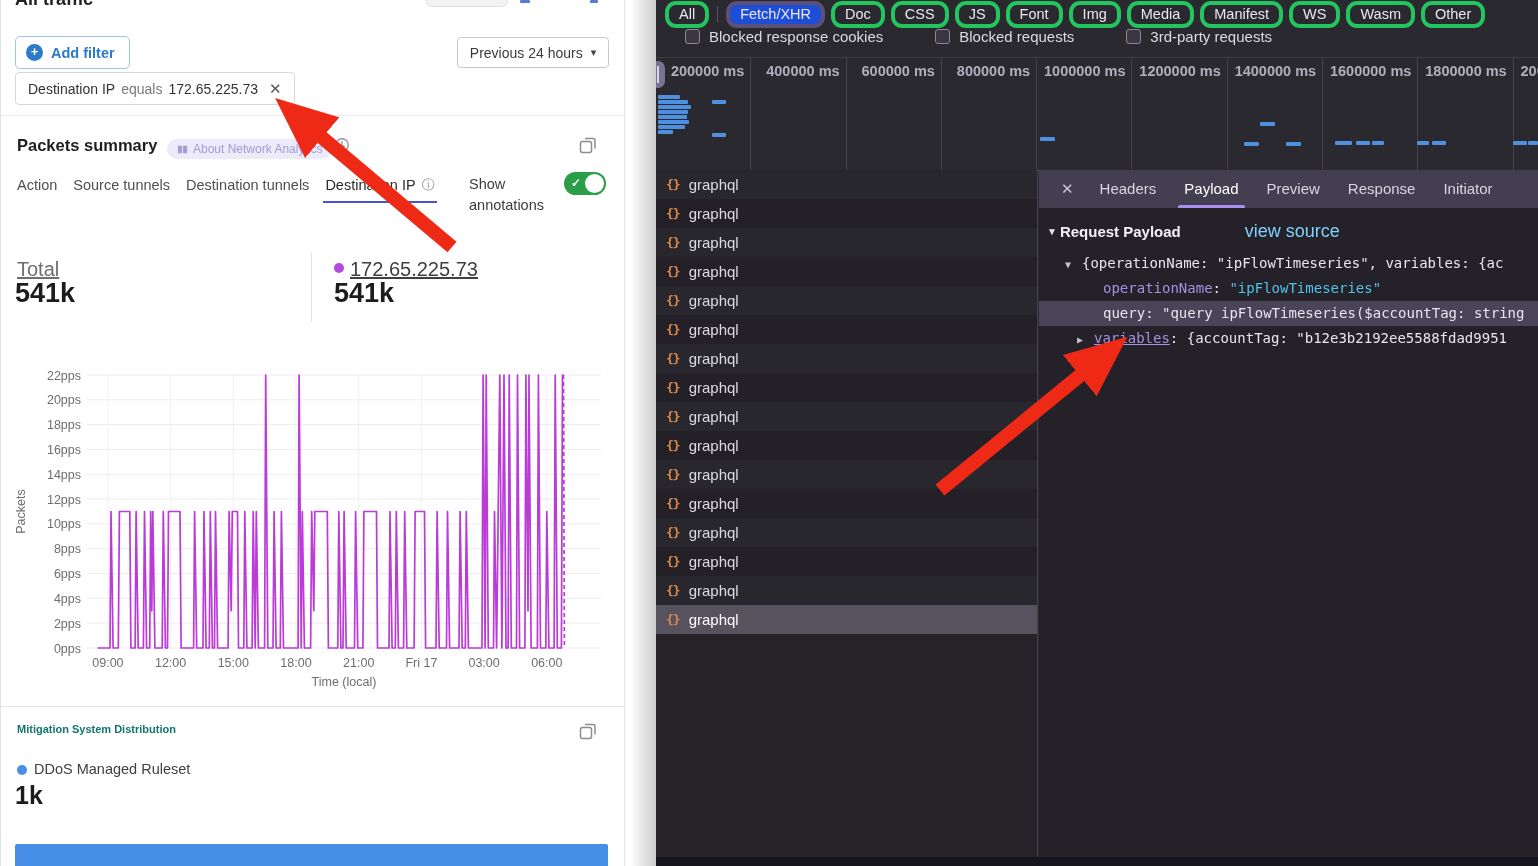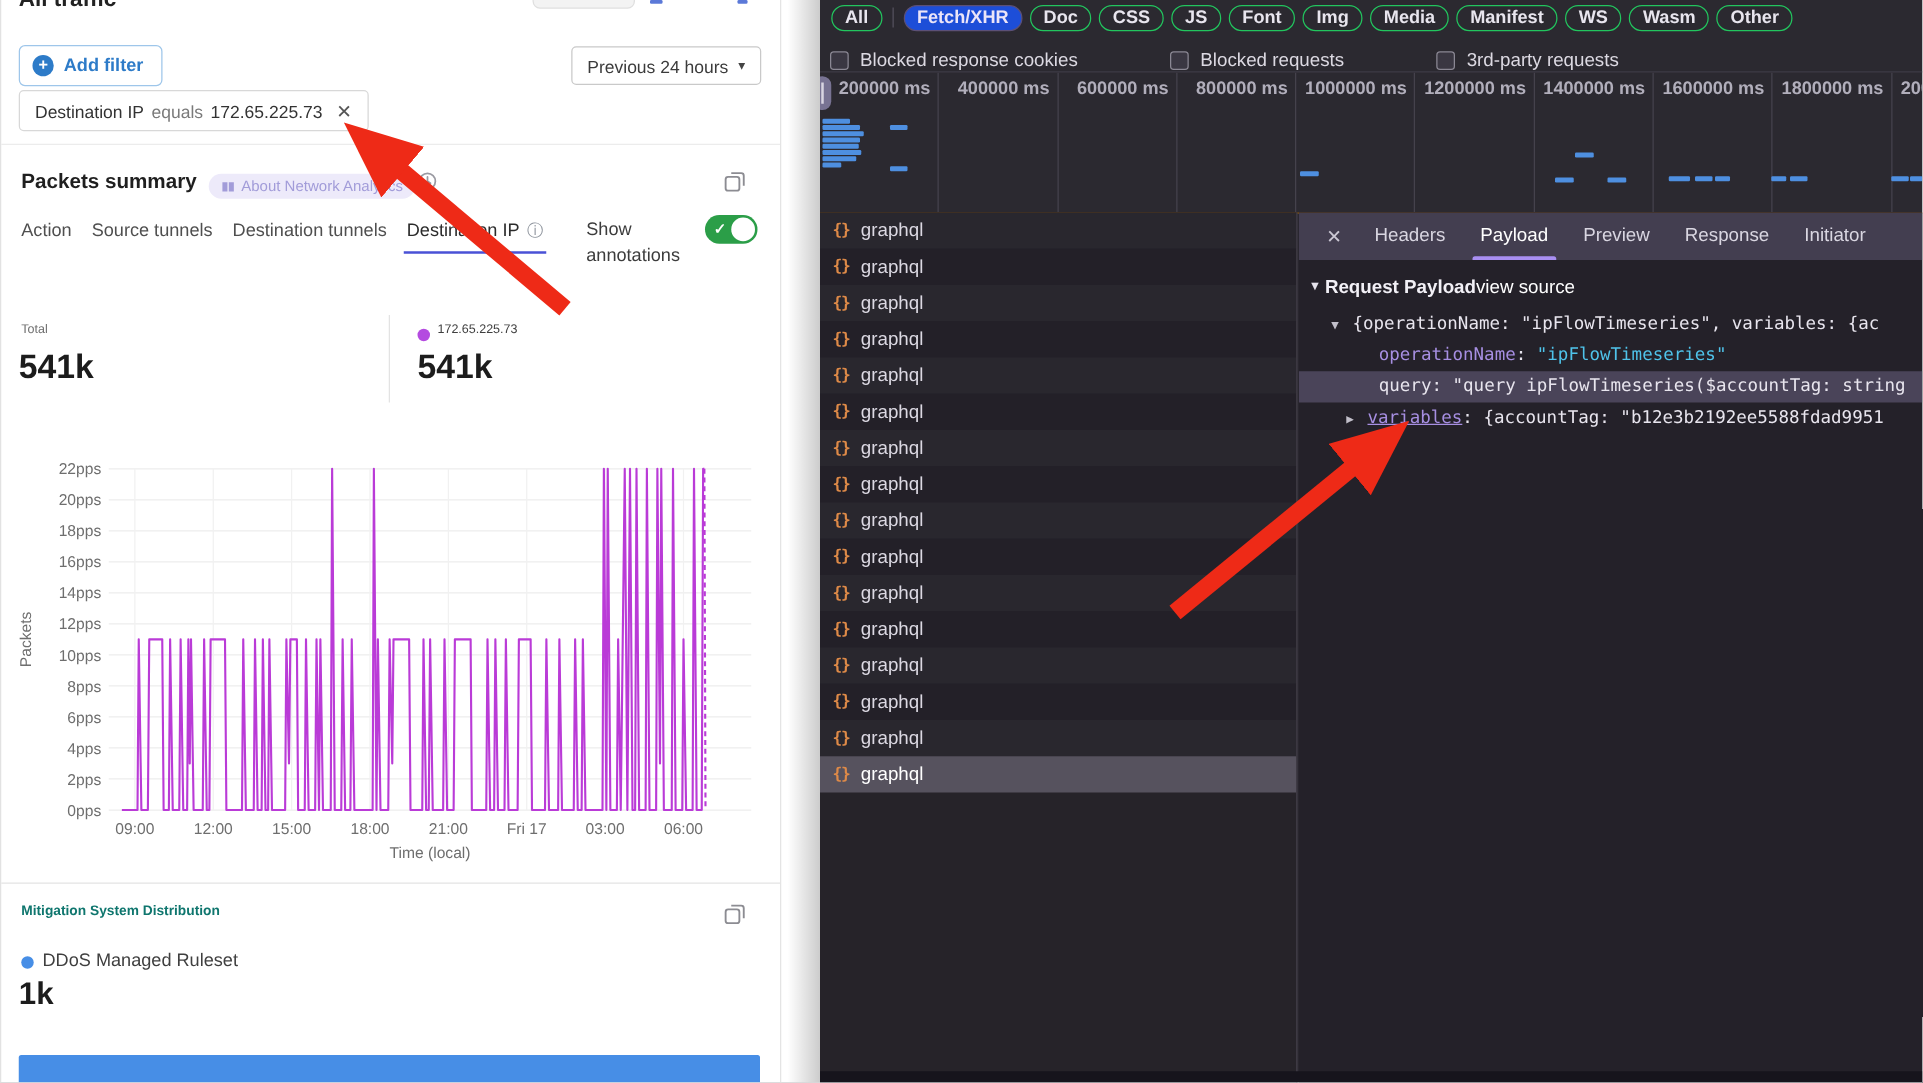--- a/index.html
+++ b/index.html
@@ -34,42 +34,42 @@
   .tabrow{position:absolute;left:16px;display:flex;gap:16px;font-size:14.5px;color:#4f4f4f;}
   #tabrow1{top:176px;} #tabrow2{top:210px;}
   .tab{position:relative;padding-bottom:9px;display:flex;gap:6px;align-items:center;cursor:pointer;white-space:nowrap;}
   .tab.active{color:#2b2b2b;}
   .tab.active::after{content:"";position:absolute;left:-2px;right:-2px;bottom:0;height:2.5px;background:#4a51d6;}
   .tab .info{color:#8d939c;font-size:13px;}
   #show-ann{position:absolute;left:468px;top:174px;width:100px;font-size:14.5px;color:#3c3c3c;line-height:21px;}
   #toggle{position:absolute;left:563px;top:172px;width:42px;height:23px;border-radius:12px;background:#2b9e48;cursor:pointer;}
   #toggle .chk{position:absolute;left:7px;top:4px;color:#fff;font-size:12px;font-weight:700;}
   #toggle .knob{position:absolute;right:2px;top:2px;width:19px;height:19px;border-radius:50%;background:#fff;}
-  .stat-label{position:absolute;font-size:10px;color:#6e6e6e;}
+  .stat-label{position:absolute;font-size:20px;color:#6e6e6e;text-decoration:underline;}
   .stat-value{position:absolute;font-size:27px;font-weight:700;color:#1c1c1c;}
   #stat1-label{left:16px;top:258px;} #stat1-value{left:14px;top:278px;}
   #stat-div{position:absolute;left:310px;top:252px;width:1px;height:70px;background:#e3e3e3;}
   #stat2-dot{position:absolute;left:333px;top:263px;width:10px;height:10px;border-radius:50%;background:#b44ae0;}
   #stat2-label{left:349px;top:258px;color:#3f3f3f;}
   #stat2-value{left:333px;top:278px;}
   #chart-wrap{position:absolute;left:0;top:355px;width:624px;height:350px;}
   text.ax{font-family:"Liberation Sans",sans-serif;font-size:12.5px;fill:#6e6e6e;}
   #mit-title{position:absolute;left:16px;top:723px;font-size:11px;font-weight:700;color:#0f766e;}
   #mit-dot{position:absolute;left:16px;top:765px;width:10px;height:10px;border-radius:50%;background:#478ee6;}
   #mit-legend{position:absolute;left:33px;top:761px;font-size:14.5px;color:#3f3f3f;}
   #mit-value{position:absolute;left:14px;top:781px;font-size:25px;font-weight:700;color:#1c1c1c;}
   #mit-bar{position:absolute;left:14px;top:844px;width:593px;height:22px;background:#478ee6;border-radius:2px 2px 0 0;}
 
   
   #dt{position:absolute;left:656px;top:0;width:882px;height:866px;background:#2b2930;color:#d9d6e0;font-size:15px;}
   #dt-row1{position:absolute;left:0;top:0;width:100%;height:28px;display:flex;align-items:center;gap:6px;padding-left:9px;box-sizing:border-box;overflow:hidden;}
-  .pill{border:1px solid #22c55e;border-radius:11px;padding:1.5px 10px;font-size:14.5px;color:#e8e5ee;font-weight:700;white-space:nowrap;cursor:pointer;}
+  .pill{border:4px solid #22c55e;border-radius:11px;padding:1.5px 10px;font-size:14.5px;color:#e8e5ee;font-weight:400;white-space:nowrap;cursor:pointer;}
   .pill.sel{background:#1d4ed8;border-color:#5c5076;color:#ece5f8;}
   .pillsep{width:1px;height:16px;background:#55515e;margin:0 2px;}
-  #dt-row2{position:absolute;left:0;top:28px;width:100%;height:30px;display:flex;align-items:flex-end;gap:74px;padding-left:8px;box-sizing:border-box;border-bottom:1px solid #3e3b45;overflow:hidden;}
+  #dt-row2{position:absolute;left:0;top:28px;width:100%;height:30px;display:flex;align-items:flex-start;gap:52px;padding-left:29px;box-sizing:border-box;border-bottom:1px solid #3e3b45;overflow:hidden;}
   .cb{display:flex;align-items:center;gap:9px;cursor:pointer;white-space:nowrap;}
   .cb .box{width:15px;height:15px;border:1.5px solid #8b8894;border-radius:3px;background:#3a3742;box-sizing:border-box;}
   .cb .lbl{font-size:15px;color:#dcd9e2;}
   #overview{position:absolute;left:0;top:58px;width:100%;height:112px;border-bottom:1px solid #a16207;overflow:hidden;}
   .tl-cell{position:absolute;top:0;height:112px;border-right:1px solid #45424c;box-sizing:border-box;}
   .tl-label{position:absolute;right:6px;top:5px;font-size:14.5px;color:#b1aebb;white-space:nowrap;font-weight:700;}
   .mark{position:absolute;height:4px;border-radius:1px;background:#4e8fe0;}
   #tl-handle{position:absolute;left:-5px;top:3px;width:14px;height:27px;border-radius:7px;background:#787393;}
   #tl-handle::after{content:"";position:absolute;left:6px;top:5px;width:2px;height:17px;background:#d8d5e2;}
   #req-col{position:absolute;left:0;top:170px;width:382px;bottom:0;background:#262329;border-right:1px solid #45424c;box-sizing:border-box;overflow:hidden;}
@@ -81,21 +81,21 @@
   .ric{color:#de8a48;font-weight:700;font-family:"DejaVu Sans Mono",monospace;font-size:13px;letter-spacing:-1px;}
   #panel{position:absolute;left:383px;top:170px;right:0;bottom:0;background:#242129;overflow:hidden;}
   #ptabs{height:38px;background:#433e50;display:flex;align-items:center;padding-left:10px;}
   #ptabs .x{color:#cbc8d4;font-size:15px;padding:0 12px;cursor:pointer;}
   .ptab{position:relative;height:38px;line-height:38px;padding:0 14px;color:#d9d6e1;font-size:15px;cursor:pointer;white-space:nowrap;}
   .ptab.active{color:#fff;}
   .ptab.active::after{content:"";position:absolute;left:8px;right:8px;bottom:0;height:3px;background:#a98ff2;border-radius:2px 2px 0 0;}
   #pp-head{display:flex;align-items:center;padding:13px 0 9px 8px;}
   #pp-caret{color:#e6e3ec;font-size:10px;margin-right:3px;}
   #pp-title{font-weight:700;font-size:15px;color:#f2f0f6;}
-  #pp-src{color:#ffffff;font-size:15px;cursor:pointer;}
+  #pp-src{margin-left:64px;color:#7dd3fc;font-size:18px;cursor:pointer;}
   .pl{height:25px;line-height:25px;white-space:nowrap;overflow:hidden;font-family:"DejaVu Sans Mono",monospace;font-size:14px;color:#e8e5ee;}
   .pl .ar{display:inline-block;width:17px;color:#c2bfca;font-size:10px;}
   .pl.hl{background:#4a4459;}
   .tok.k{color:#a78fe2;} .tok.s{color:#4fc3ea;} .tok.ku{color:#a78fe2;text-decoration:underline;} .tok.p{color:#e8e5ee;}
   .ind0{padding-left:26px;} .ind05{padding-left:38px;} .ind1{padding-left:47px;}
   #dt-bottom{position:absolute;left:0;bottom:0;width:100%;height:9px;background:#16141c;}
   #arrows{position:absolute;left:0;top:0;width:1538px;height:866px;pointer-events:none;z-index:60;}
 </style>
 </head>
 <body>

